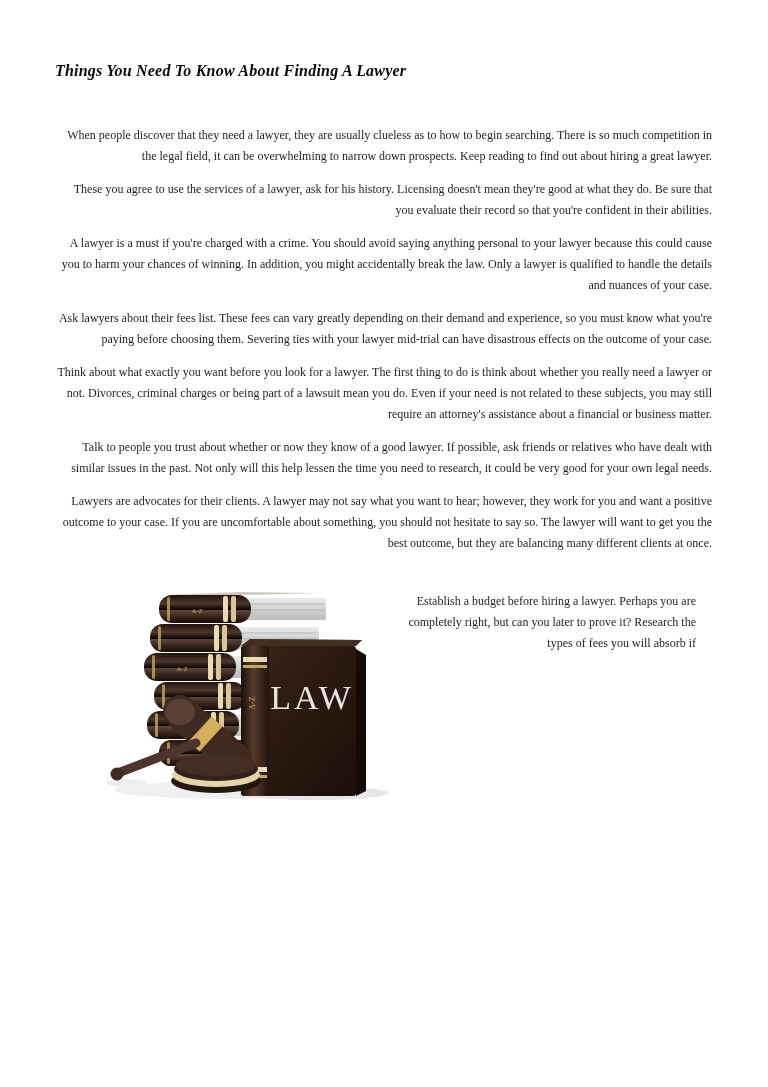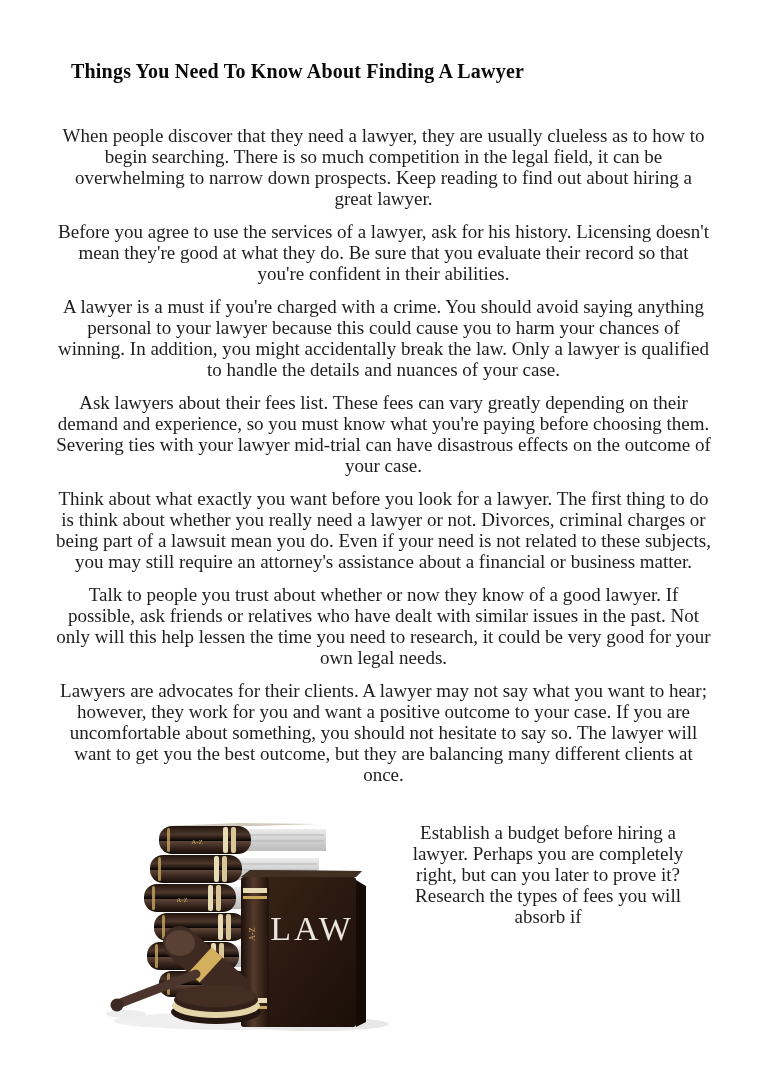--- a/index.html
+++ b/index.html
@@ -8,32 +8,33 @@
     width: 768px;
     height: 1087px;
     background: #ffffff;
     box-sizing: border-box;
     padding: 58px 56px 0 55px;
     font-family: "Liberation Serif", serif;
     color: #1e1e1e;
     overflow: hidden;
   }
   .title {
-    font-size: 20px;
+    font-size: 16px;
     line-height: 26px;
     font-weight: bold;
     color: #0a0a0a;
-    margin: 0 0 41px 16px;
+    margin: 0 0 41px 0;
     letter-spacing: 0.2px;
+    font-style: italic;
   }
   .body-par {
-    font-size: 19px;
+    font-size: 12px;
     line-height: 21px;
     margin: 0 0 12px 0;
-    text-align: center;
+    text-align: right;
     color: #1e1e1e;
   }
   .wrap-section { margin: 16px; }
   .illustration {
     float: left;
     width: 287px;
     height: 210px;
     margin: 0 9px 6px 33px;
   }
   .illustration svg { display: block; width: 287px; height: 210px; }
@@ -42,21 +43,21 @@
   .clear { clear: both; }
 </style>
 </head>
 <body>
 
 <div class="page">
 
   <h1 class="title">Things You Need To Know About Finding A Lawyer</h1>
 
   <p class="body-par">When people discover that they need a lawyer, they are usually clueless as to how to begin searching. There is so much competition in the legal field, it can be overwhelming to narrow down prospects. Keep reading to find out about hiring a great lawyer.</p>
-  <p class="body-par">Before you agree to use the services of a lawyer, ask for his history. Licensing doesn't mean they're good at what they do. Be sure that you evaluate their record so that you're confident in their abilities.</p>
+  <p class="body-par">These you agree to use the services of a lawyer, ask for his history. Licensing doesn't mean they're good at what they do. Be sure that you evaluate their record so that you're confident in their abilities.</p>
   <p class="body-par">A lawyer is a must if you're charged with a crime. You should avoid saying anything personal to your lawyer because this could cause you to harm your chances of winning. In addition, you might accidentally break the law. Only a lawyer is qualified to handle the details and nuances of your case.</p>
   <p class="body-par">Ask lawyers about their fees list. These fees can vary greatly depending on their demand and experience, so you must know what you're paying before choosing them. Severing ties with your lawyer mid-trial can have disastrous effects on the outcome of your case.</p>
   <p class="body-par">Think about what exactly you want before you look for a lawyer. The first thing to do is think about whether you really need a lawyer or not. Divorces, criminal charges or being part of a lawsuit mean you do. Even if your need is not related to these subjects, you may still require an attorney's assistance about a financial or business matter.</p>
   <p class="body-par">Talk to people you trust about whether or now they know of a good lawyer. If possible, ask friends or relatives who have dealt with similar issues in the past. Not only will this help lessen the time you need to research, it could be very good for your own legal needs.</p>
   <p class="body-par">Lawyers are advocates for their clients. A lawyer may not say what you want to hear; however, they work for you and want a positive outcome to your case. If you are uncomfortable about something, you should not hesitate to say so. The lawyer will want to get you the best outcome, but they are balancing many different clients at once.</p>
 
   <div class="wrap-section">
 
     <div class="illustration">
       <svg viewBox="0 0 287 210" xmlns="http://www.w3.org/2000/svg">

